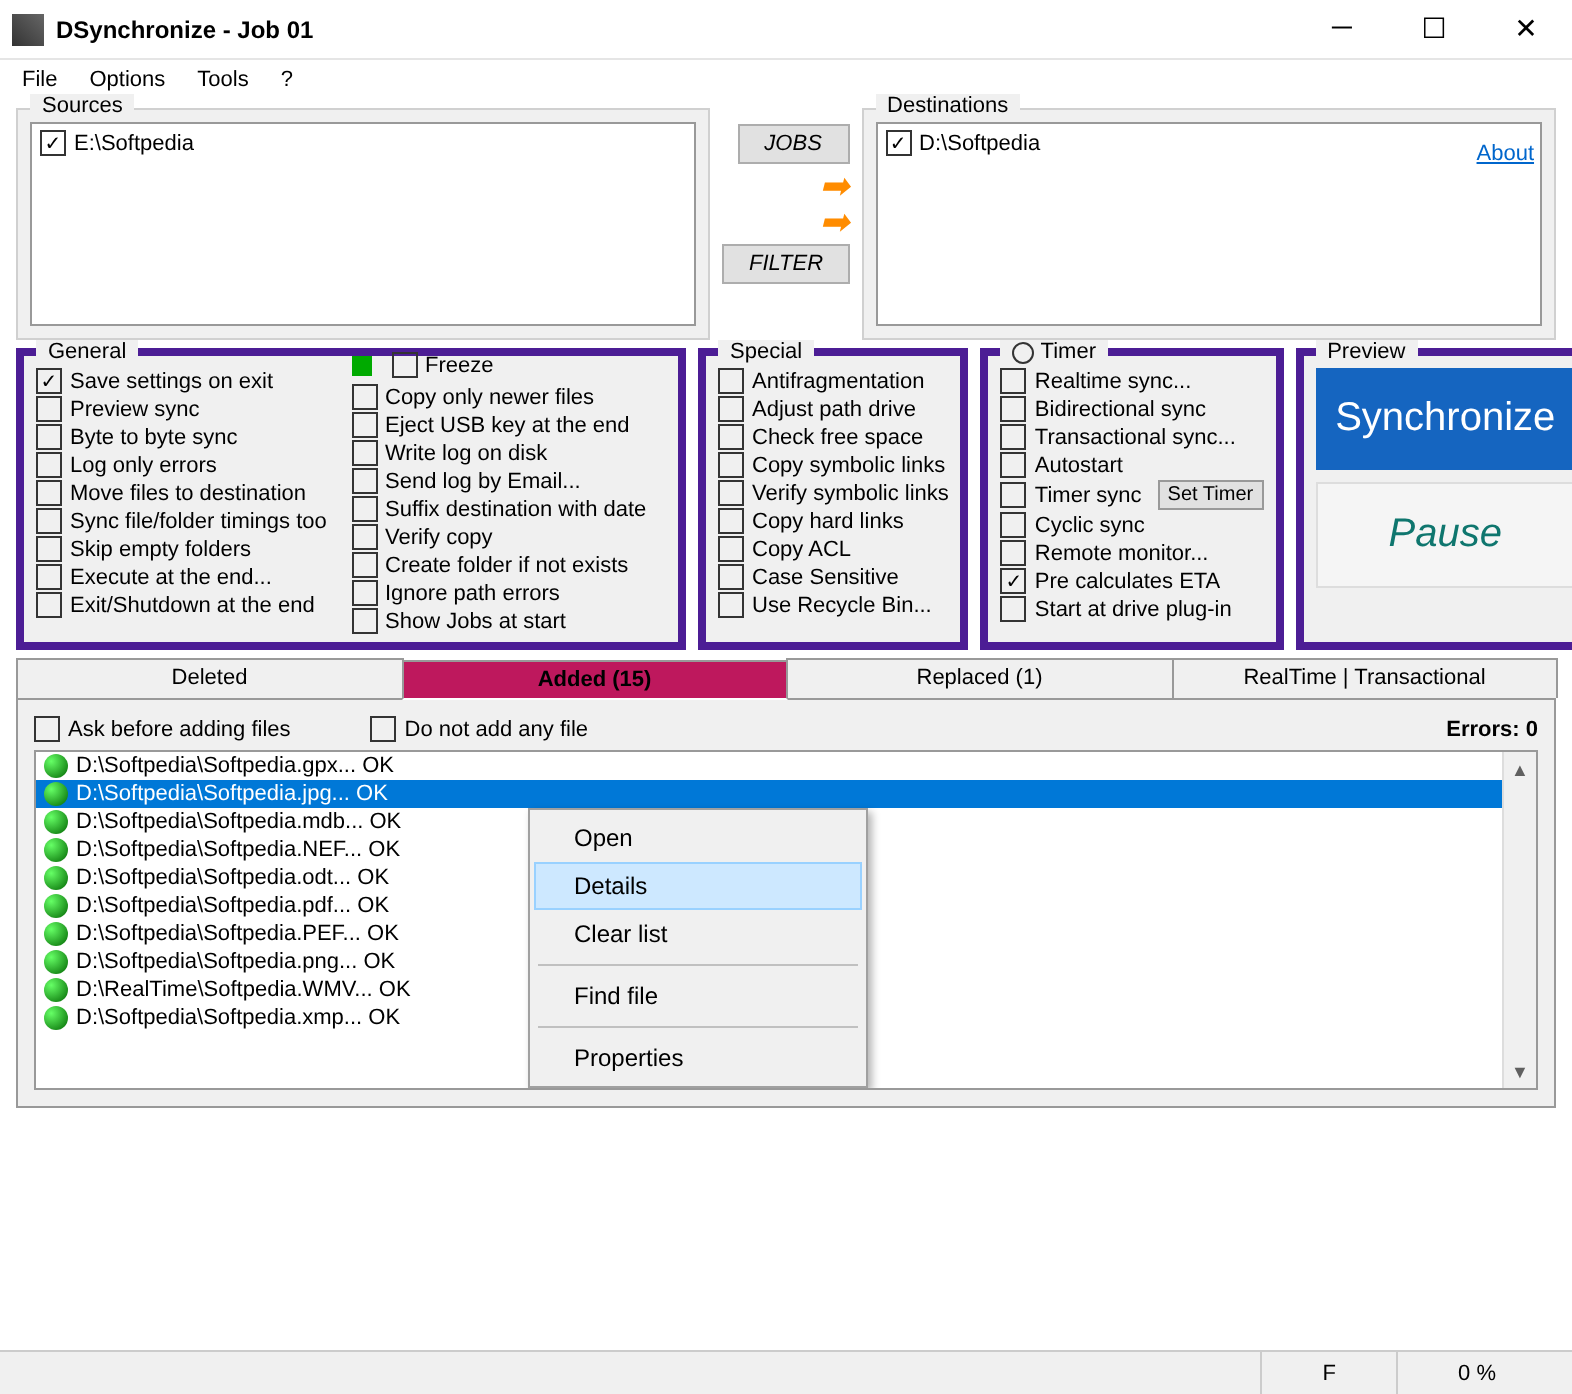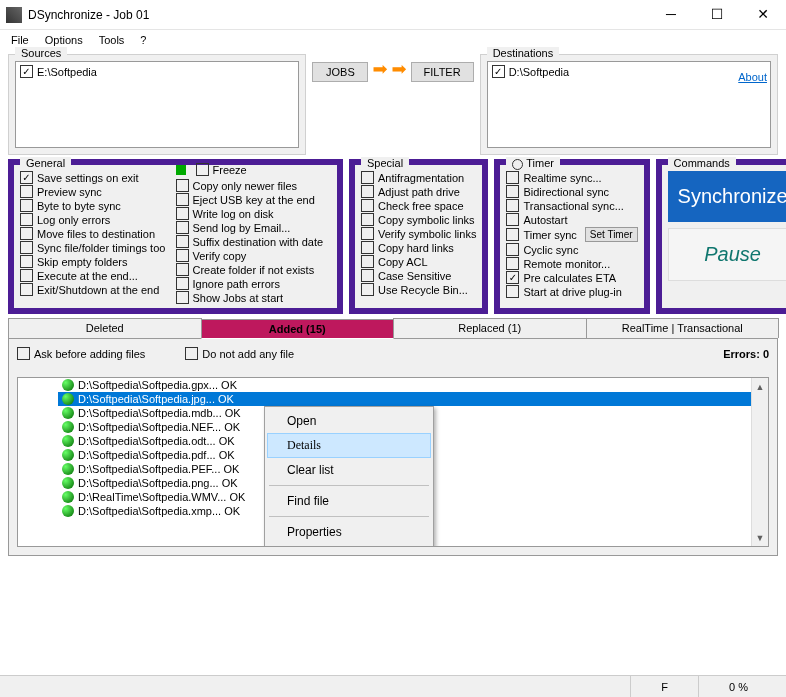--- a/index.html
+++ b/index.html
@@ -1,63 +1,63 @@
 <!DOCTYPE html>
 <html><head>
 <meta charset="utf-8">
 <style>
 * { box-sizing: border-box; margin: 0; padding: 0; }
 body { font-family: "Segoe UI", Tahoma, sans-serif; font-size: 11px; background: #fff; width: 786px; height: 697px; overflow: hidden; }
 .titlebar { height: 30px; display: flex; align-items: center; padding: 0 0 0 6px; border-bottom: 1px solid #e5e5e5; }
 .titlebar-icon { width: 16px; height: 16px; margin-right: 6px; background: linear-gradient(45deg,#333,#666); }
-.titlebar-text { flex: 1; font-size: 12px; }
+.titlebar-text { flex: 1; font-size: 12px; font-weight: bold; }
 .win-controls { display: flex; }
 .win-btn { width: 46px; height: 30px; display: flex; align-items: center; justify-content: center; font-size: 14px; font-family: "Segoe UI Symbol"; }
 .menubar { height: 20px; display: flex; align-items: center; padding: 0 4px; gap: 2px; }
 .menu-item { padding: 2px 7px; }
 .content { padding: 4px 8px; }
 .top-row { display: flex; gap: 6px; margin-bottom: 4px; }
 .group { border: 1px solid #d0d0d0; padding: 6px 6px 6px 6px; position: relative; }
 .group-label { position: absolute; top: -8px; left: 6px; background: #f0f0f0; padding: 0 6px; font-size: 11px; }
 .group.srcdest { flex: 1; background: #f0f0f0; }
-.listbox { background: #fff; border: 1px solid #999; height: 87px; padding: 2px; overflow: auto; }
+.listbox { background: #fff; border: 1px solid #999; height: 102px; padding: 2px; overflow: auto; }
 .list-item { display: flex; align-items: center; gap: 4px; padding: 1px 2px; }
 .check { width: 13px; height: 13px; border: 1px solid #333; display: inline-flex; align-items: center; justify-content: center; font-size: 10px; flex-shrink: 0; }
 .check.checked::after { content: "✓"; }
-.mid-col { display: flex; flex-direction: row; align-items: flex-start; gap: 4px; padding-top: 8px; }
+.mid-col { display: flex; flex-direction: column; align-items: flex-end; gap: 4px; padding-top: 8px; font-style: italic; }
 .btn { background: #e1e1e1; border: 1px solid #adadad; padding: 3px 12px; font-size: 11px; min-width: 56px; text-align: center; }
 .arrow-icon { color: #ff8c00; font-size: 18px; line-height: 14px; }
 .about-link { color: #0066cc; text-decoration: underline; position: absolute; right: 10px; top: 16px; }
 .opts-row { display: flex; gap: 6px; margin-bottom: 4px; }
-.opts-group { border: 6px solid #4c1d95; background: #f0f0f0; padding: 6px 6px 4px 6px; position: relative; }
+.opts-group { border: 4px solid #4c1d95; background: #f0f0f0; padding: 6px 6px 4px 6px; position: relative; }
 .opts-group .group-label { background: #f0f0f0; }
 .general { flex: 0 0 335px; display: flex; }
 .col { display: flex; flex-direction: column; gap: 1px; flex: 1; }
 .chk-row { display: flex; align-items: center; gap: 4px; white-space: nowrap; font-size: 11px; }
 .special { flex: 0 0 125px; }
 .timer { flex: 0 0 138px; }
 .commands { flex: 1; }
 .big-btn { background: #1565c0; color: #fff; border: none; padding: 14px 10px; font-size: 20px; width: 100%; margin-bottom: 6px; }
 .big-btn.disabled { background: #f5f5f5; color: #0f766e; border: 1px solid #ddd; font-style: italic; }
 .freeze-ind { display: inline-block; width: 10px; height: 10px; background: #0a0; margin-right: 6px; }
 .radio { width: 11px; height: 11px; border: 1px solid #333; border-radius: 50%; display: inline-flex; align-items: center; justify-content: center; flex-shrink: 0; }
 .set-timer-btn { background: #e1e1e1; border: 1px solid #999; padding: 1px 4px; font-size: 10px; margin-left: 4px; }
 .tabs { display: flex; border-bottom: 1px solid #999; }
 .tab { flex: 1; text-align: center; padding: 3px 4px; border: 1px solid #999; border-bottom: none; background: #f0f0f0; margin-right: -1px; }
 .tab.active { background: #be185d; font-weight: bold; border-bottom: 1px solid #fff; position: relative; top: 1px; }
 .tab-content { border: 1px solid #999; border-top: none; padding: 8px; background: #f0f0f0; }
-.tab-header-row { display: flex; align-items: center; gap: 40px; margin-bottom: 17px; }
+.tab-header-row { display: flex; align-items: center; gap: 40px; margin-bottom: 4px; }
 .errors { margin-left: auto; font-weight: bold; }
 .file-list { background: #fff; border: 1px solid #999; height: 170px; overflow: auto; position: relative; }
-.file-row { display: flex; align-items: center; gap: 4px; padding: 1px 4px; font-size: 11px; margin-left: 40px; }
+.file-row { display: flex; align-items: center; gap: 4px; padding: 1px 4px; font-size: 11px; }
 .file-row.selected { background: #0078d7; color: #fff; }
 .status-icon { width: 12px; height: 12px; border-radius: 50%; background: radial-gradient(circle at 30% 30%, #6f6, #060); flex-shrink: 0; }
 .context-menu { position: absolute; top: 28px; left: 246px; background: #f0f0f0; border: 1px solid #a0a0a0; box-shadow: 2px 2px 4px rgba(0,0,0,0.3); width: 170px; padding: 2px; z-index: 10; }
 .ctx-item { padding: 5px 20px; font-size: 12px; }
-.ctx-item.hover { background: #cde8ff; border: 1px solid #99d1ff; padding: 4px 19px; font-family: Liberation Serif, serif; }
+.ctx-item.hover { background: #cde8ff; border: 1px solid #99d1ff; padding: 4px 19px; }
 .ctx-sep { height: 1px; background: #c0c0c0; margin: 3px 2px; }
 .statusbar { position: absolute; bottom: 0; left: 0; right: 0; height: 22px; border-top: 1px solid #ccc; display: flex; align-items: center; padding: 0 8px; font-size: 11px; background: #f0f0f0; }
 .status-cell { border-left: 1px solid #ccc; padding: 0 30px; height: 100%; display: flex; align-items: center; }
 .status-cell:first-child { border-left: none; flex: 1; }
 .scrollbar-v { position: absolute; right: 0; top: 0; bottom: 0; width: 17px; background: #f0f0f0; border-left: 1px solid #ddd; }
 .scroll-arrow { height: 17px; display: flex; align-items: center; justify-content: center; color: #606060; font-size: 9px; }
 </style>
 </head>
 <body>
 
@@ -269,21 +269,21 @@
             <span class="check checked"></span>
             <span>Pre calculates ETA</span>
           </div>
           <div class="chk-row">
             <span class="check"></span>
             <span>Start at drive plug-in</span>
           </div>
         </div>
     </div>
     <div class="opts-group commands">
-      <div class="group-label">Commands</div>
+      <div class="group-label">Preview</div>
       <button class="big-btn">Synchronize</button>
       <button class="big-btn disabled">Pause</button>
     </div>
   </div>
 
   <div class="tabs">
     <div class="tab">Deleted</div>
     <div class="tab active">Added (15)</div>
     <div class="tab">Replaced (1)</div>
     <div class="tab">RealTime | Transactional</div>

